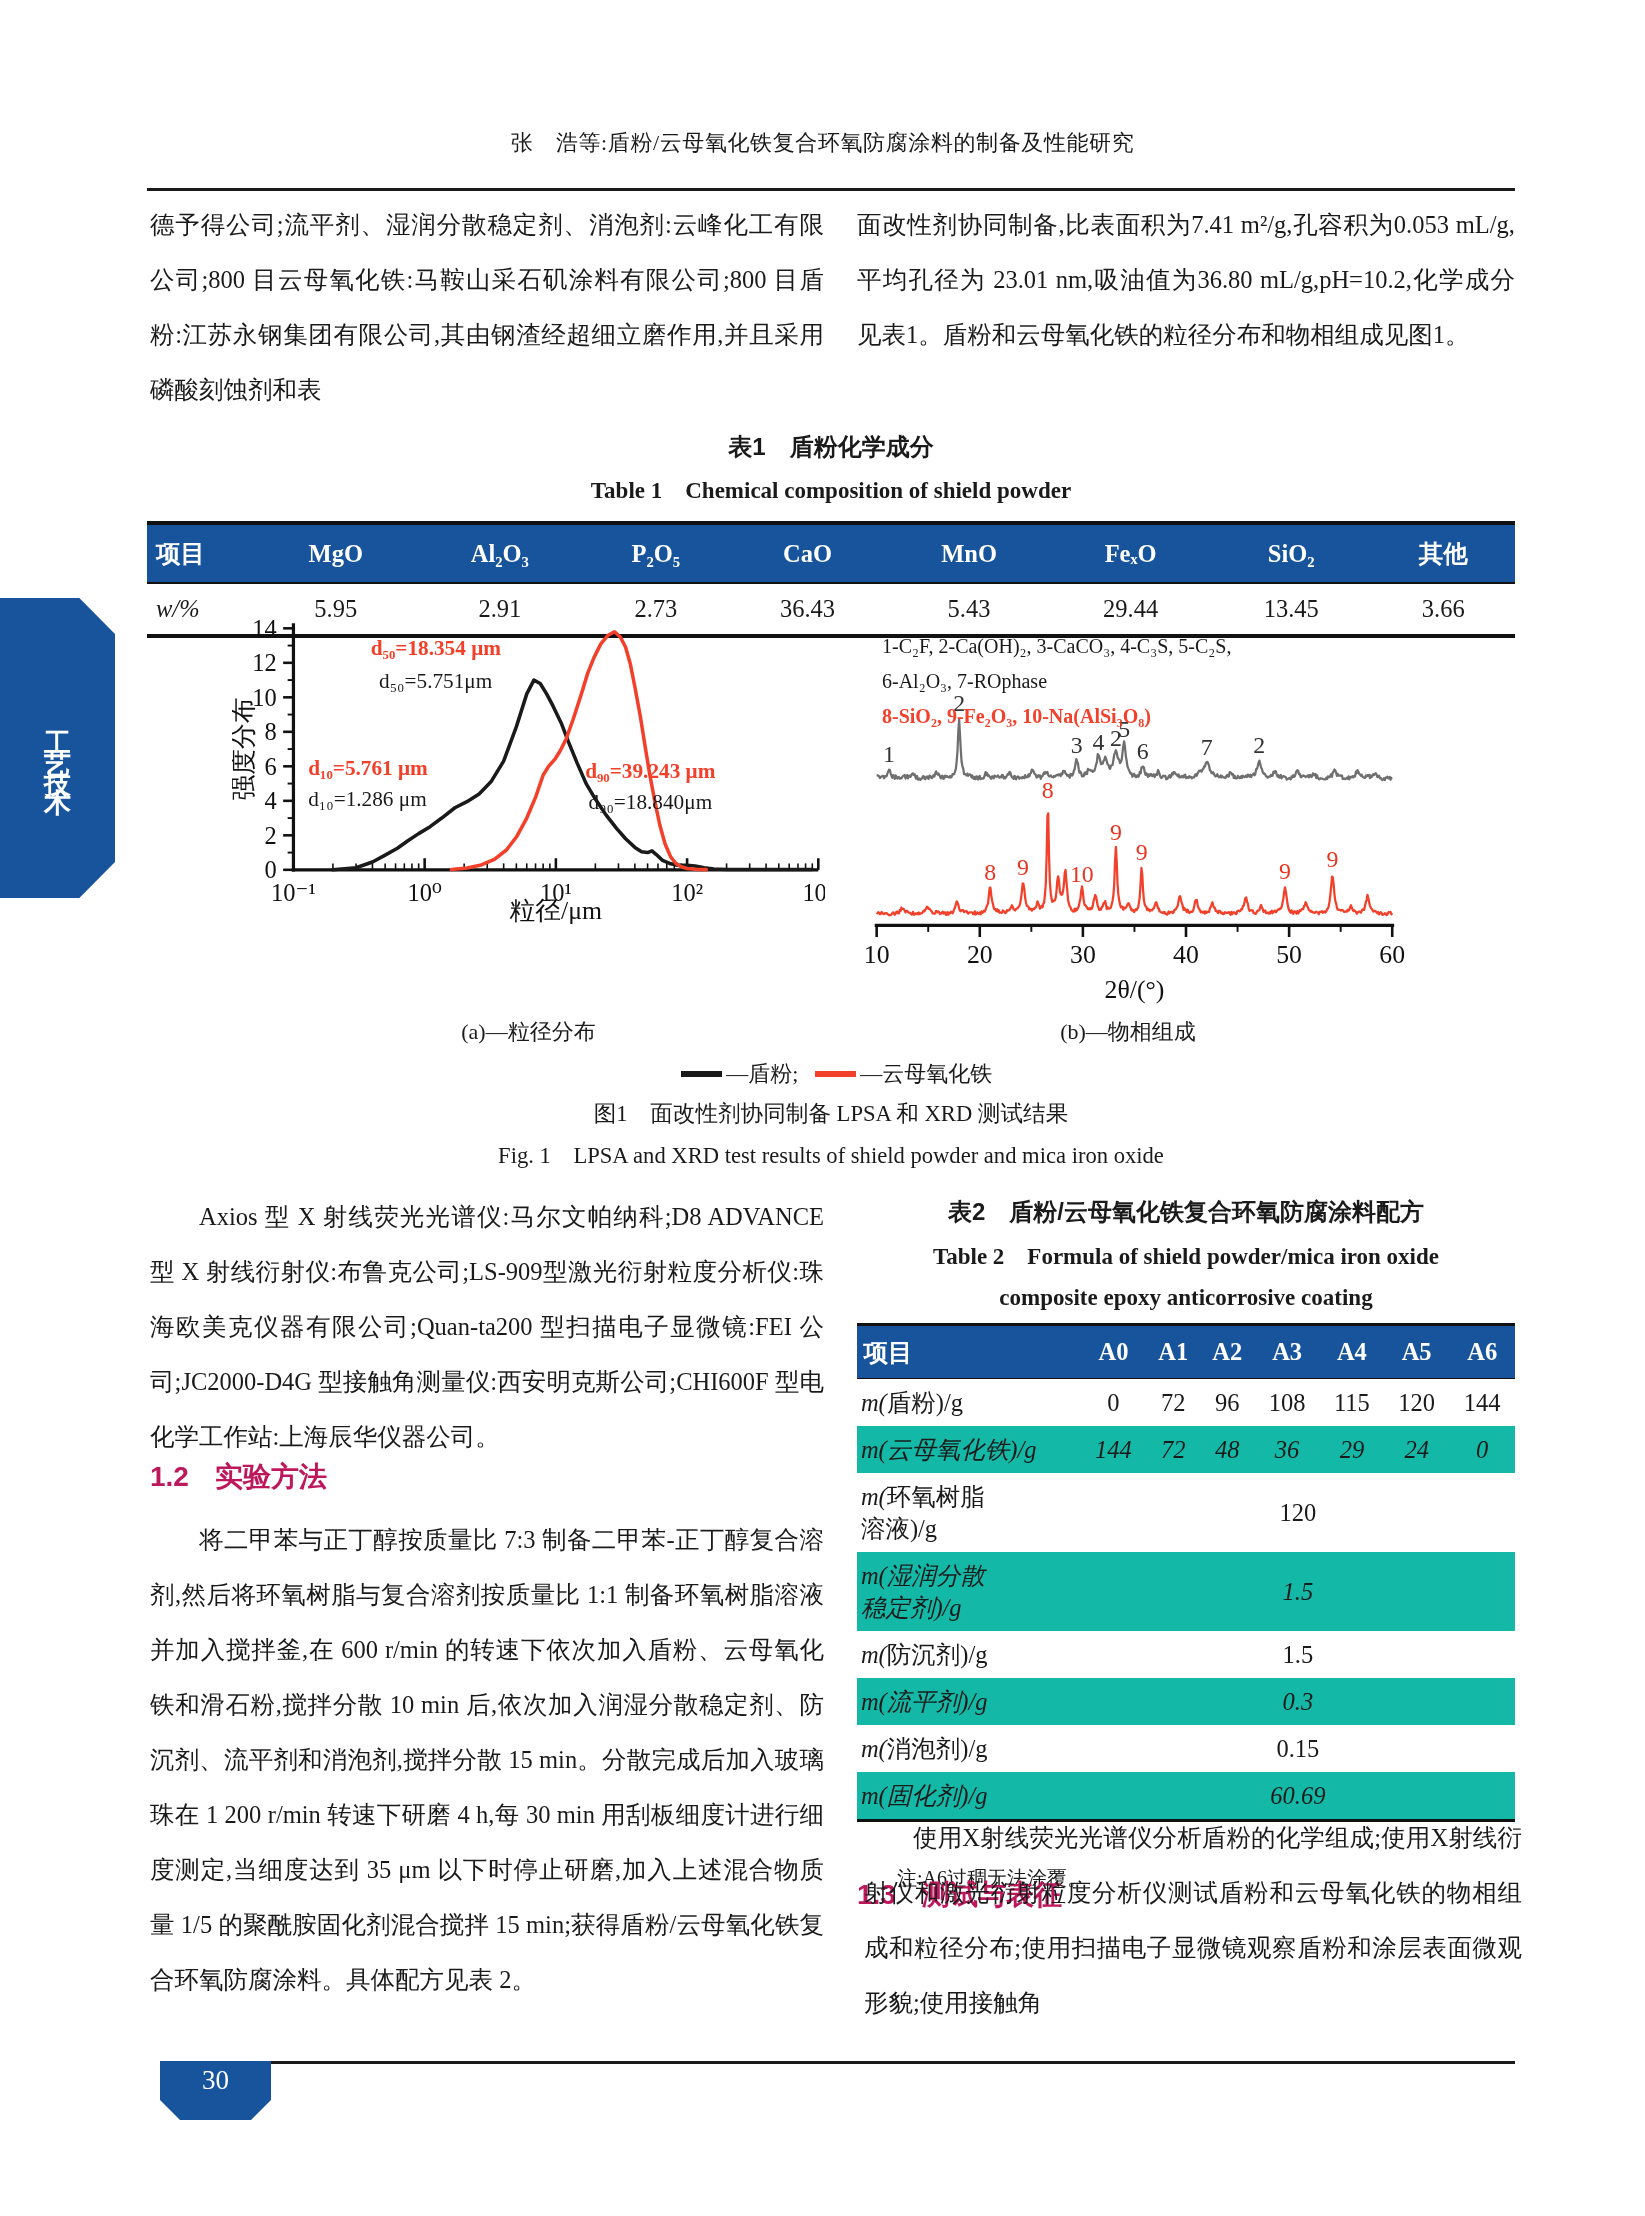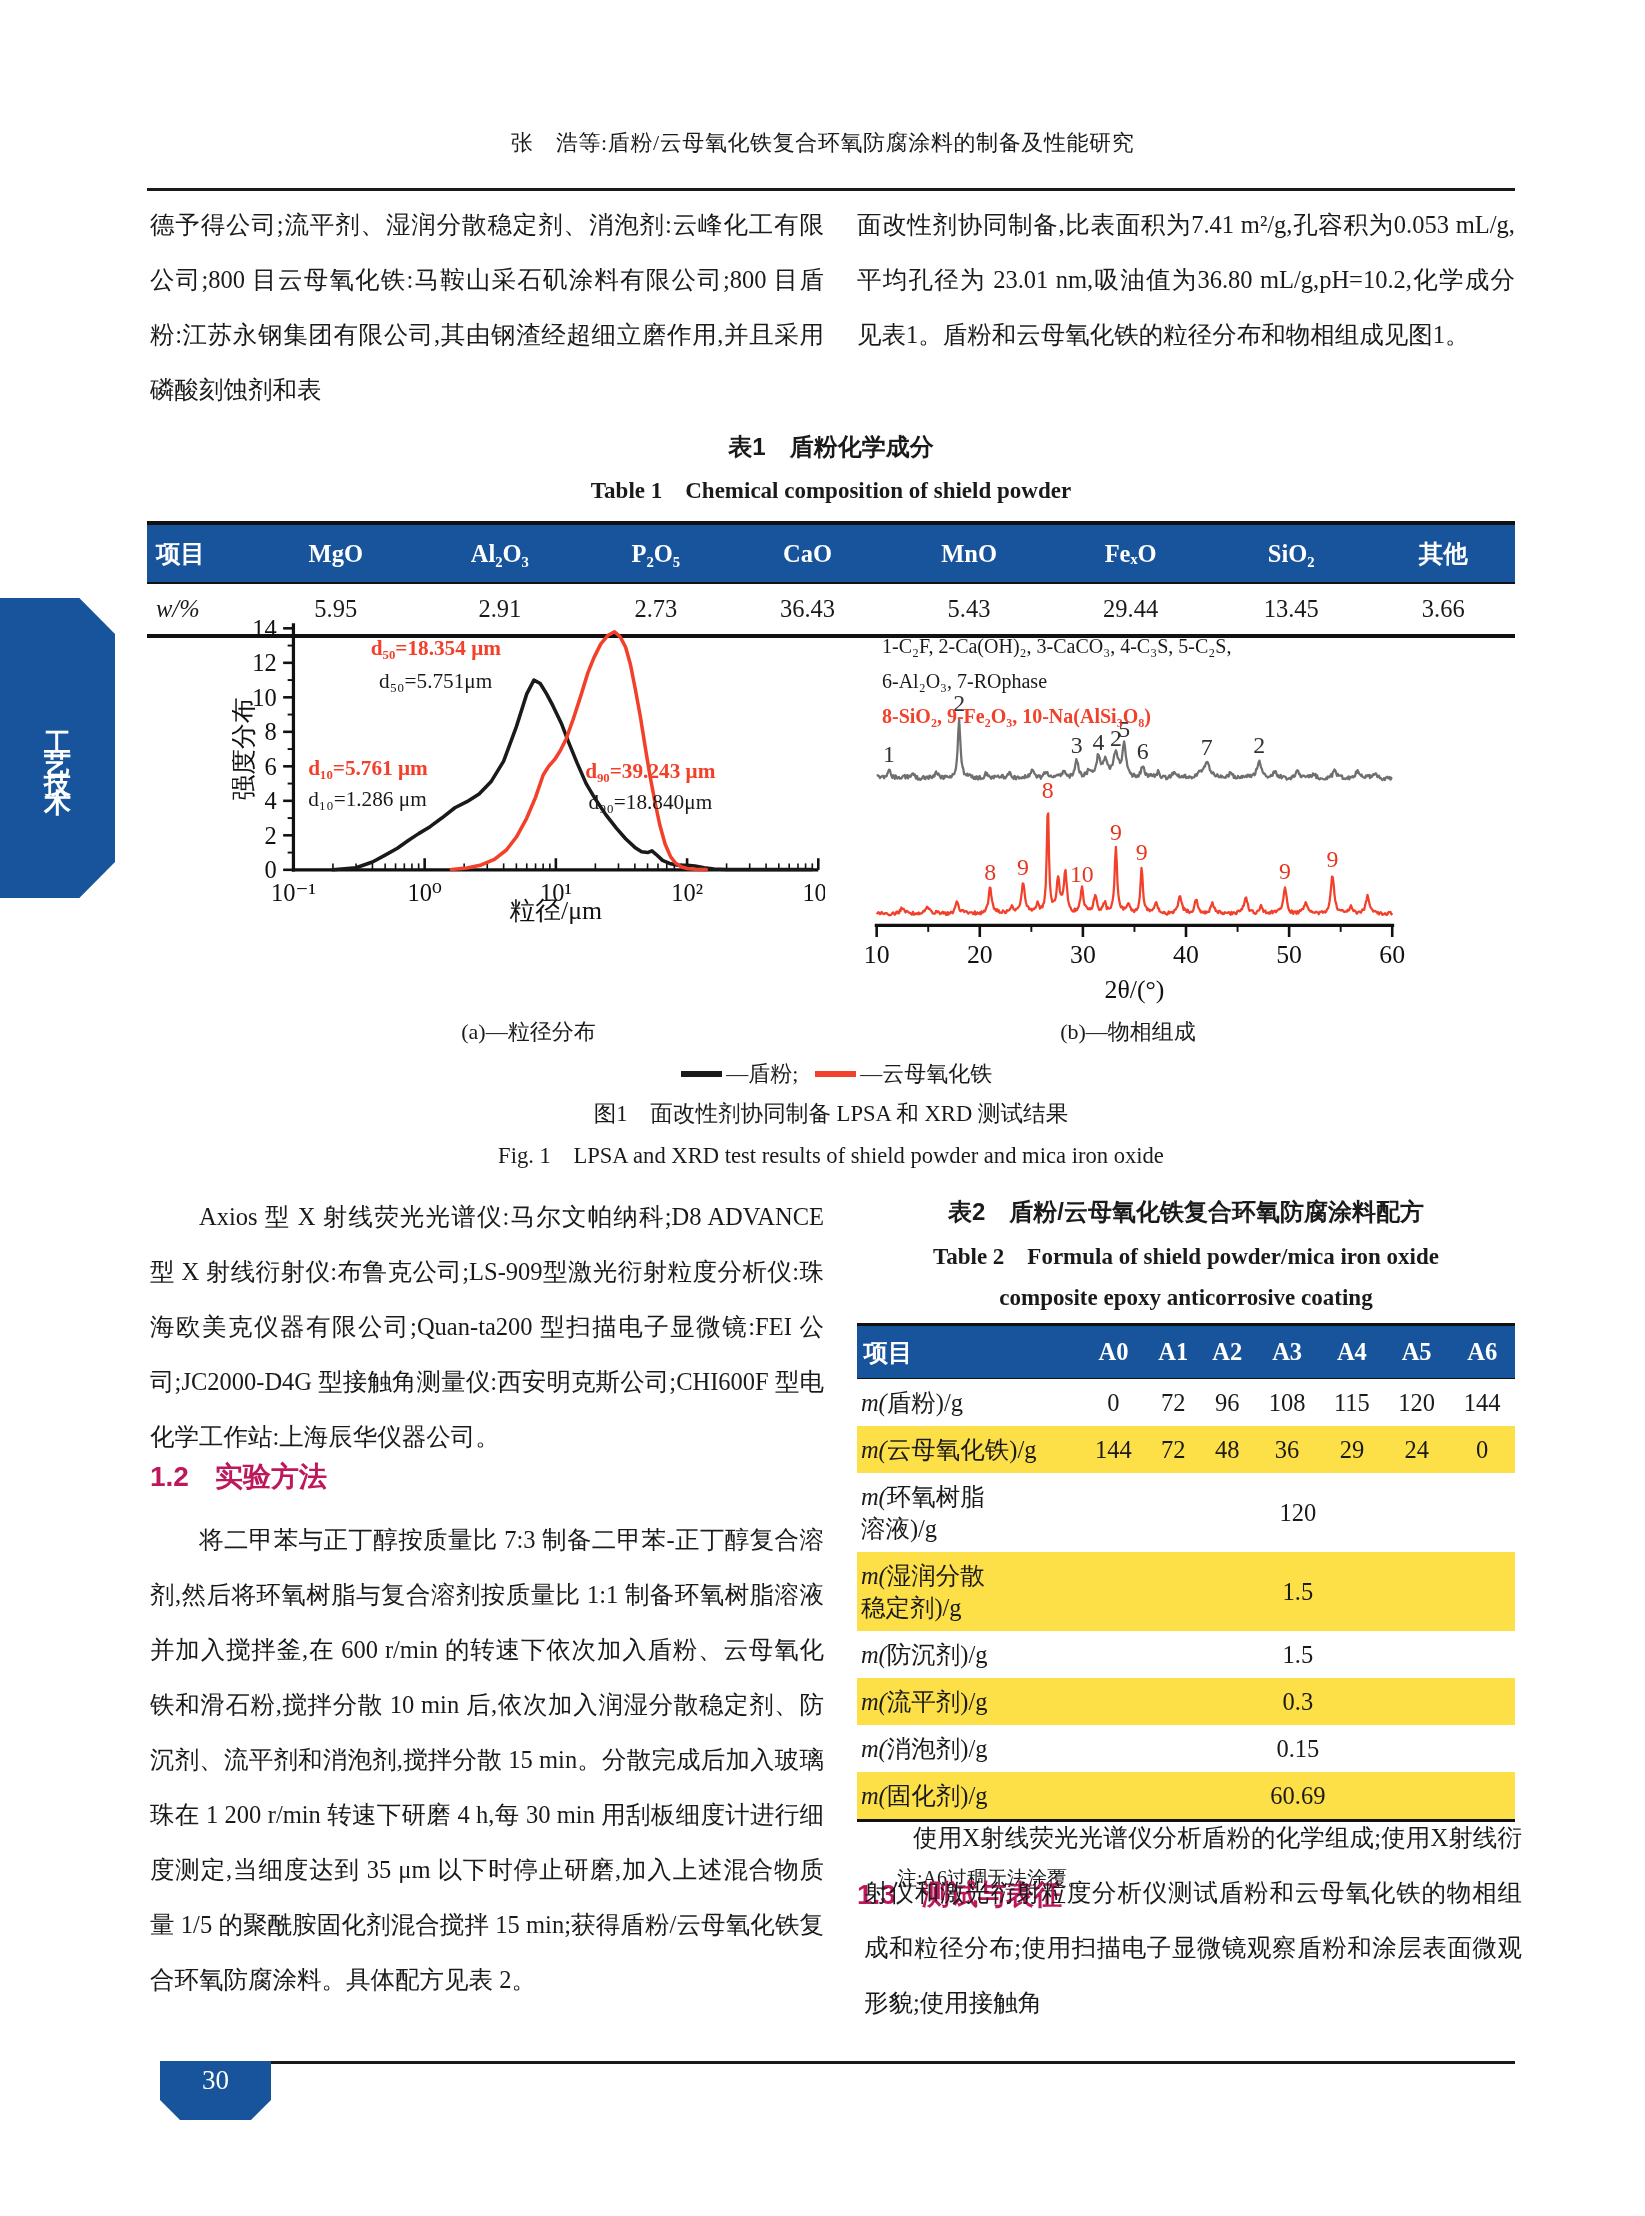--- a/index.html
+++ b/index.html
@@ -54,21 +54,21 @@
   
   .t2-title-cn{top:1196px;font-size:24px;font-weight:bold;text-align:center;font-family:"Liberation Sans","DejaVu Sans",sans-serif;}
   .t2-title-en1{top:1241px;font-size:23px;font-weight:bold;text-align:center;}
   .t2-title-en2{top:1285px;font-size:23px;font-weight:bold;text-align:center;}
   .t2wrap{top:1323px;}
   .t2{border-top:3.9px solid #111;border-bottom:3.9px solid #111;}
   .t2 th{background:#17549C;color:#fff;font-weight:bold;font-size:24.5px;height:50px;border-bottom:1.9px solid #111;}
   .t2 th.c0{text-align:left;padding-left:6.4px;}
   .t2 td{font-size:24.5px;height:45px;text-align:center;}
   .t2 td.t2-label{text-align:left;padding-left:3.9px;white-space:pre-line;line-height:32px;}
-  .t2 tr.shade{background:#fde047;}
+  .t2 tr.shade{background:#14b8a6;font-style:italic;}
   .t2 tr.dbl td{height:77px;}
   .t2-label::first-letter,.w-label::first-letter{font-style:italic;}
   .t2-note{top:1865px;left:897px;font-size:20px;}
   .p-testing{top:1810px;margin-left:7px;}
   
   .footer-rule{top:2061px;left:160px;width:1355px;height:3.2px;background:#1a1a1a;}
   .page-badge{top:2061px;left:160px;width:111px;height:59px;background:#17549C;
               clip-path:polygon(0 0,100% 0,100% 66%,82% 100%,18% 100%,0 66%);}
   .page-badge span{position:absolute;left:0;top:3.9px;width:100%;text-align:center;color:#fff;font-size:27px;}
   svg text{font-family:"Liberation Serif","DejaVu Serif","DejaVu Sans",serif;}

